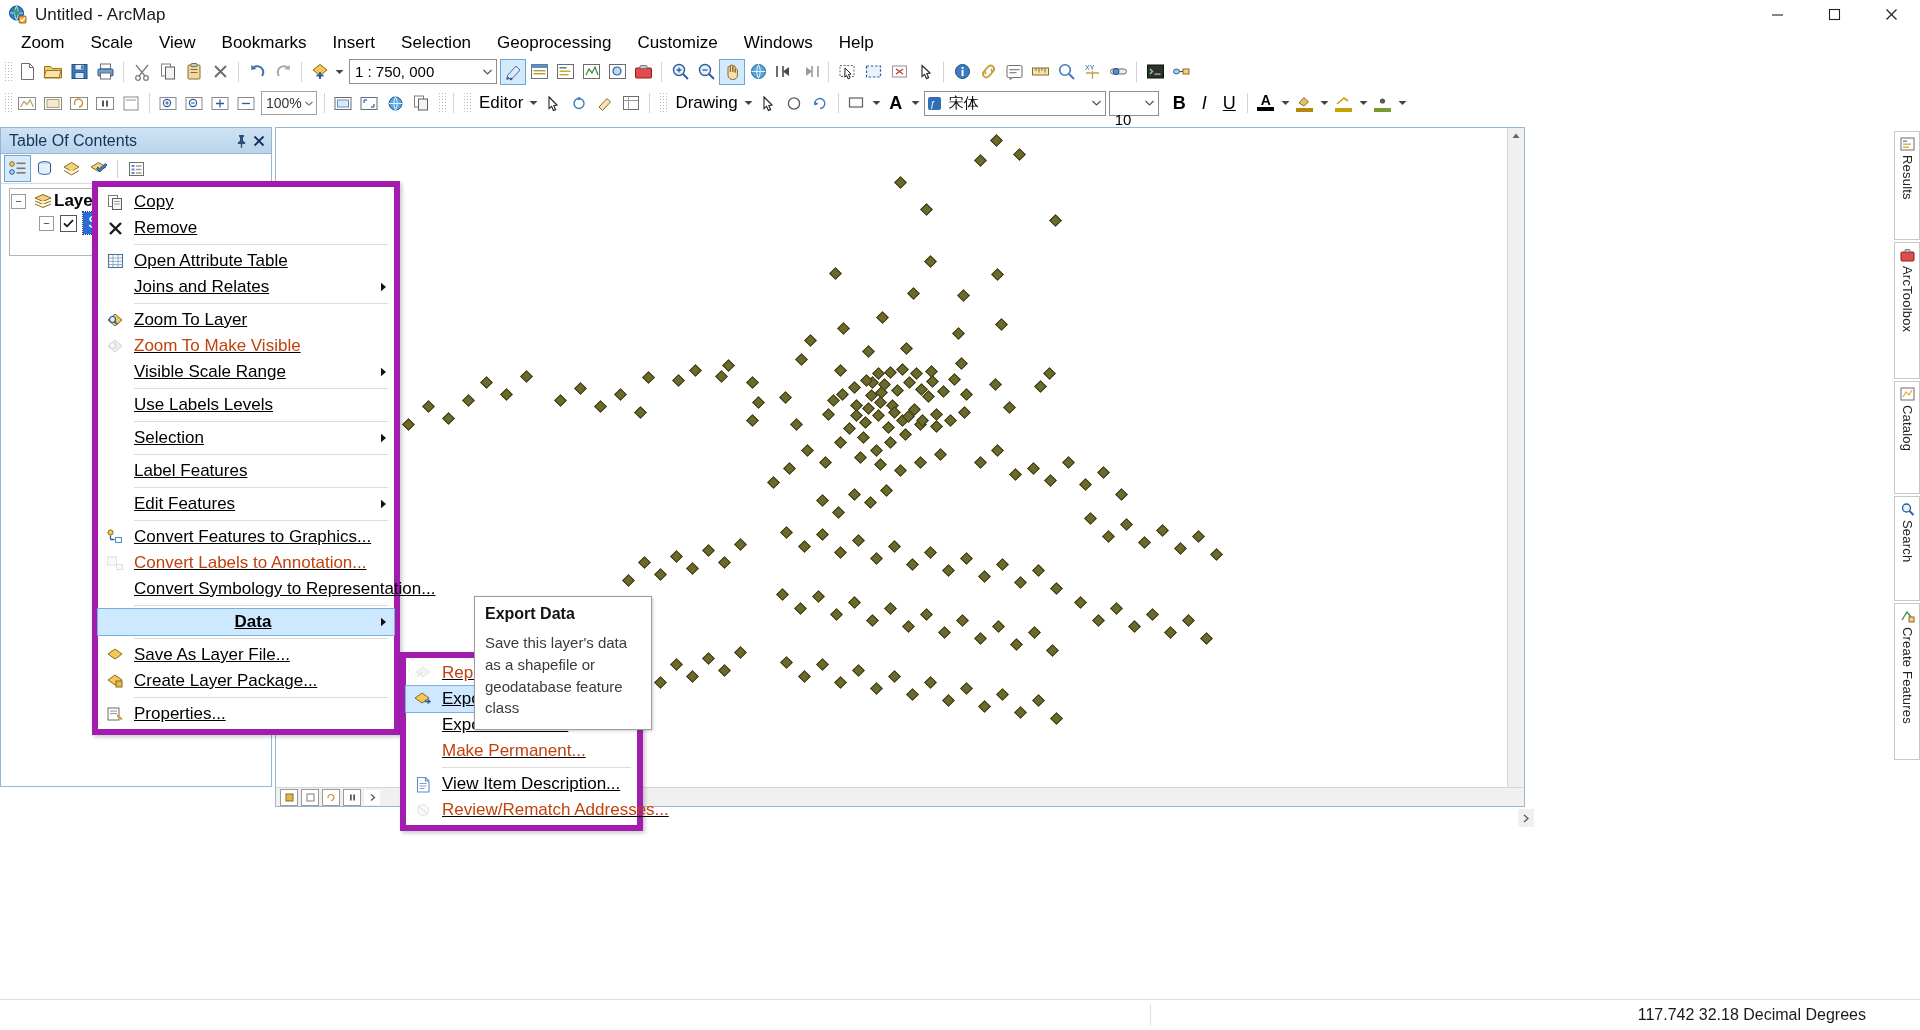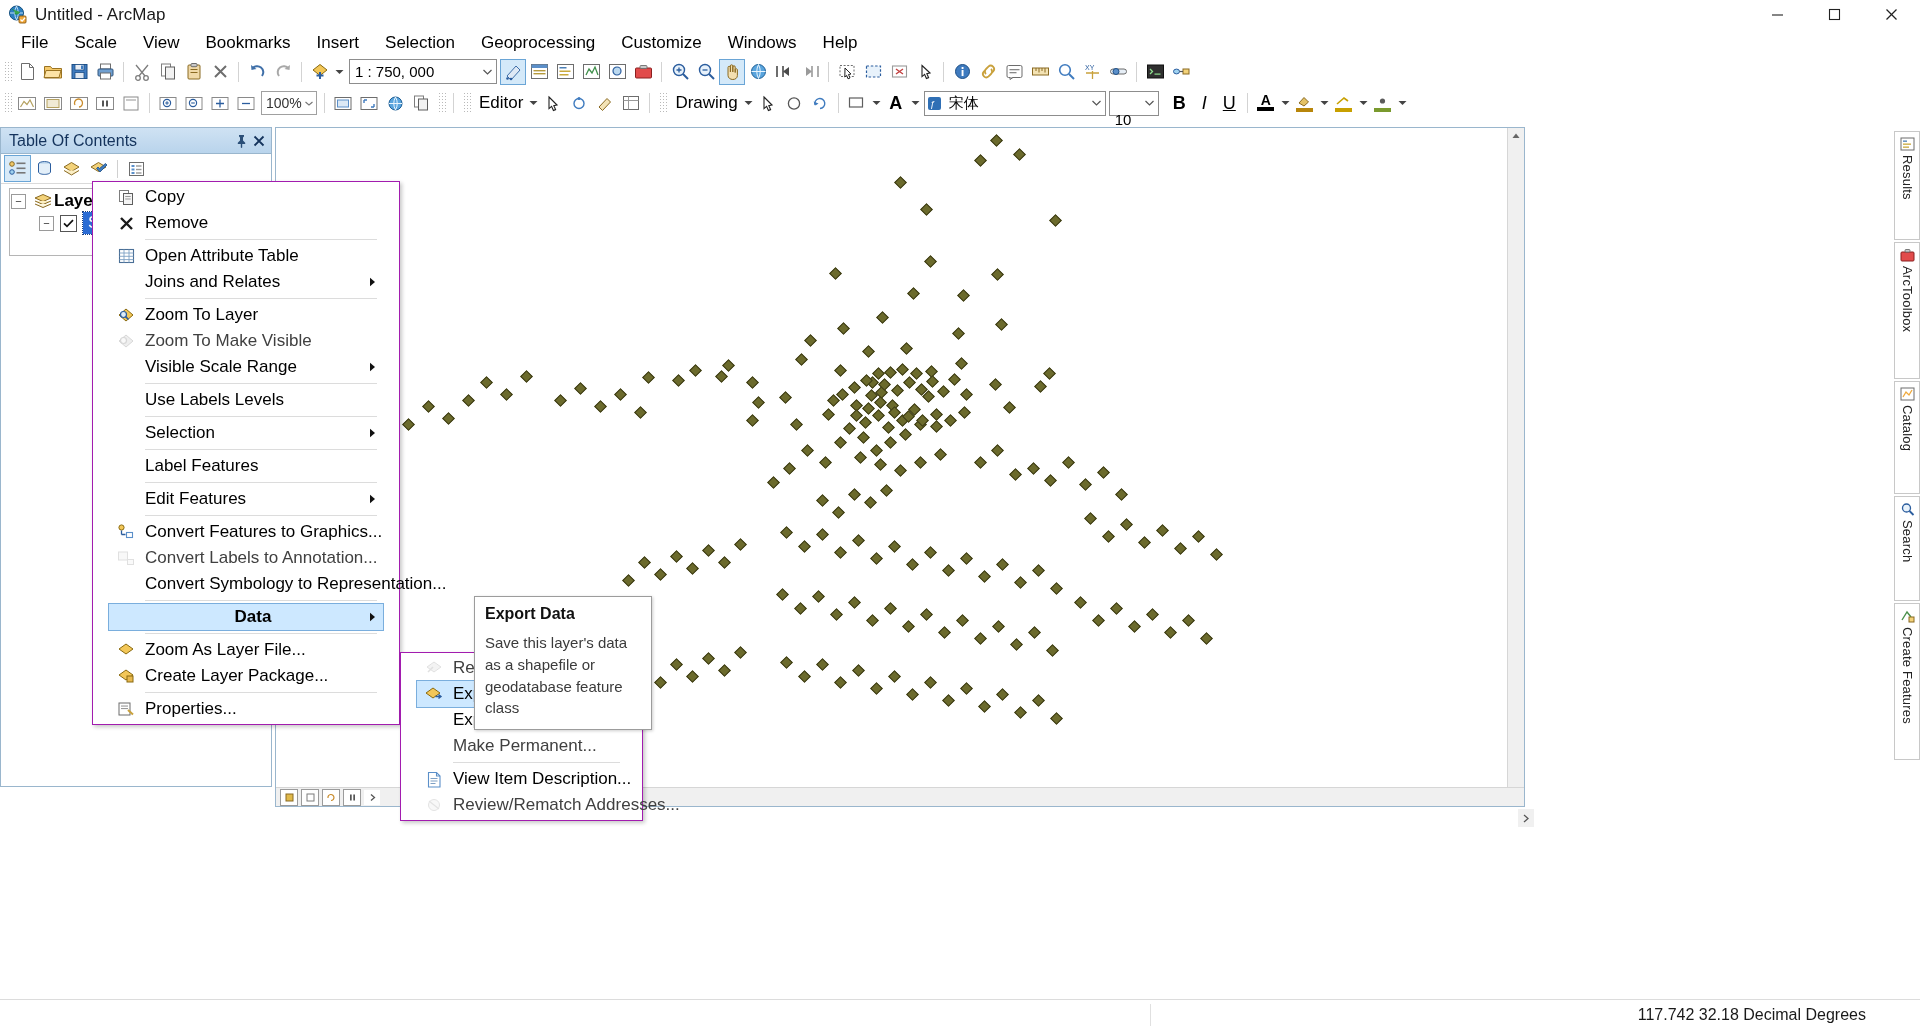--- a/index.html
+++ b/index.html
@@ -82,29 +82,29 @@
   .rdock{position:absolute;right:0;top:127px;width:26px;height:700px;background:#fff;display:flex;flex-direction:column;align-items:center;padding-top:4px;gap:2px;}
   .rtab{width:24px;background:#fff;border:1px solid #c8c8c8;display:flex;flex-direction:column;align-items:center;padding:5px 0 6px;gap:4px;}
   .rtab-label{writing-mode:vertical-rl;font-size:13px;color:#222;letter-spacing:0.2px;white-space:nowrap;}
 
   
   .statusbar{position:absolute;left:0;bottom:0;width:1920px;height:30px;background:#fff;border-top:1px solid #dcdcdc;display:flex;align-items:center;}
   .status-coords{position:absolute;right:54px;font-size:16px;color:#1a1a1a;white-space:nowrap;}
   .status-sep{position:absolute;left:1150px;top:4px;width:1px;height:22px;background:#e0e0e0;}
 
   
-  .ctxmenu{position:absolute;background:#fff;border:1px solid #a21caf;box-shadow:2px 2px 4px rgba(0,0,0,.22);padding:2px 16px;box-sizing:border-box;}
+  .ctxmenu{position:absolute;background:#fff;border:6px solid #a21caf;box-shadow:2px 2px 4px rgba(0,0,0,.22);padding:2px 0;box-sizing:border-box;text-decoration:underline;}
   .cm-main{left:92px;top:181px;width:308px;}
   .cm-sub{left:400px;top:652px;width:243px;}
   .cmi{position:relative;height:26px;display:flex;align-items:center;padding:0 0 0 0;font-size:17px;color:#000;white-space:nowrap;}
   .cmi .ic{width:34px;height:26px;display:flex;align-items:center;justify-content:center;flex:none;}
   .cmi .lbl{flex:1;padding-left:2px;}
   .cmi .arrow{width:22px;display:flex;align-items:center;justify-content:center;flex:none;}
   .cmi.hl{background:#cde8ff;outline:1px solid #7aaedd;}
-  .cmi.dis .lbl{color:#404040;}
+  .cmi.dis .lbl{color:#c2410c;}
   .cmi.dis .ic{opacity:.35;}
   .cm-sep{height:1px;background:#dcdcdc;margin:3px 6px 3px 36px;}
 
   
   .tooltip{position:absolute;left:474px;top:596px;width:178px;background:#fff;border:1px solid #9c9c9c;box-shadow:1px 1px 3px rgba(0,0,0,.2);padding:8px 10px 10px;box-sizing:border-box;}
   .tt-title{font-size:16px;font-weight:bold;color:#111;margin-bottom:9px;}
   .tt-body{font-size:15px;color:#3b3b3b;line-height:1.45;}
 
   svg{display:block;}
 </style>
@@ -140,21 +140,21 @@
       <div class="win-btn close">
         <svg class="wb-glyph" width="13" height="13" viewBox="0 0 13 13">
             <line x1="1.5" y1="1.5" x2="11.5" y2="11.5" stroke="#222" stroke-width="1.2"></line>
             <line x1="11.5" y1="1.5" x2="1.5" y2="11.5" stroke="#222" stroke-width="1.2"></line>
           </svg>
       </div>
     </div>
   </div>
 
   <div class="menubar">
-    <div class="menu-item">File</div>
+    <div class="menu-item">Zoom</div>
     <div class="menu-item">Scale</div>
     <div class="menu-item">View</div>
     <div class="menu-item">Bookmarks</div>
     <div class="menu-item">Insert</div>
     <div class="menu-item">Selection</div>
     <div class="menu-item">Geoprocessing</div>
     <div class="menu-item">Customize</div>
     <div class="menu-item">Windows</div>
     <div class="menu-item">Help</div>
   </div>
@@ -1240,21 +1240,21 @@
       </span>
     </div>
     <div class="cm-sep"></div>
 
     <div class="cmi">
       <span class="ic">
         <svg width="18" height="16" viewBox="0 0 18 16">
             <path d="M9 2 L16 7 L9 12 L2 7 z" fill="#f3c758" stroke="#8a6a10" stroke-width="1"></path>
           </svg>
       </span>
-      <span class="lbl">Zoom As Layer File...</span>
+      <span class="lbl">Save As Layer File...</span>
       <span class="arrow"></span>
     </div>
 
     <div class="cmi">
       <span class="ic">
         <svg width="18" height="16" viewBox="0 0 18 16">
             <path d="M9 2 L16 7 L9 12 L2 7 z" fill="#f3c758" stroke="#8a6a10" stroke-width="1"></path>
             <rect x="10" y="8" width="6" height="6" fill="#e7b84f" stroke="#8a6a10" stroke-width="1"></rect>
           </svg>
       </span>

